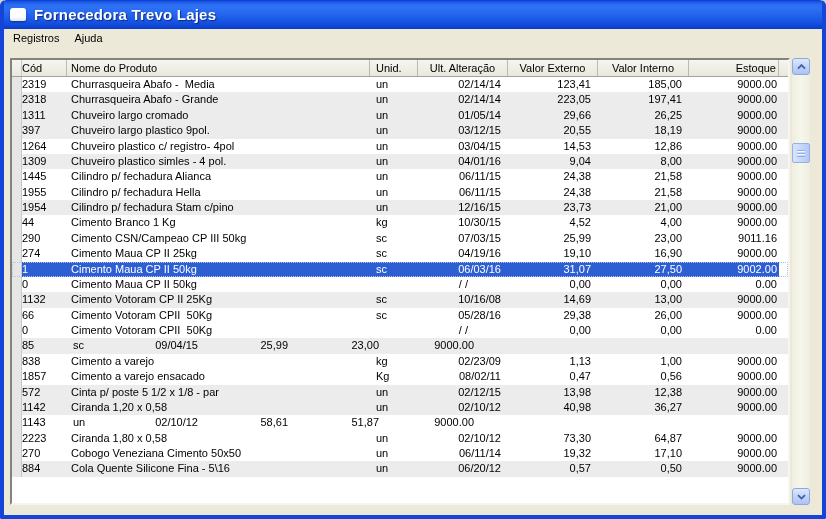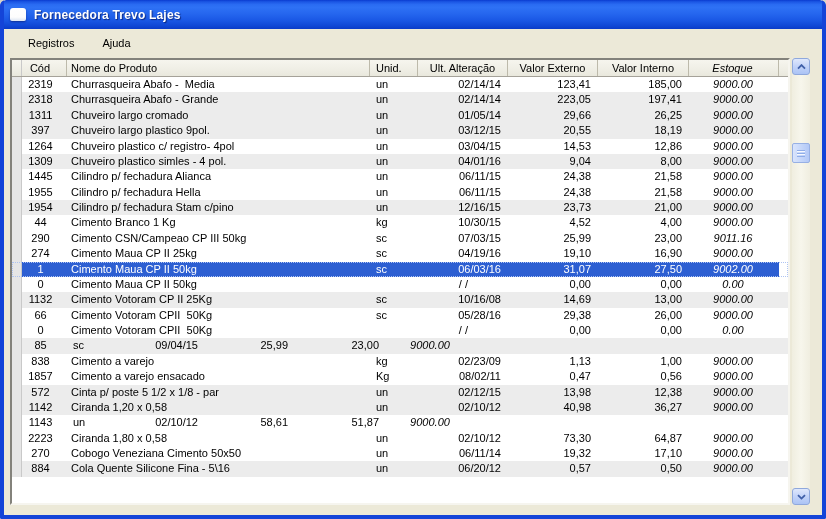--- a/index.html
+++ b/index.html
@@ -15,29 +15,29 @@
     position:absolute;left:0;top:0;width:826px;height:29px;
     background:linear-gradient(180deg,#0a3bd0 0%,#1a56e4 6%,#2a6cf2 16%,#2e71f5 26%,#2566ee 48%,#1b59e6 68%,#1048d6 88%,#0a3bc8 100%);
     border-radius:6px 6px 0 0;display:flex;align-items:center;
   }
   .win-icon{
     width:16px;height:13px;margin:0 8px 0 10px;border-radius:3px 3px 2px 2px;
     background:linear-gradient(180deg,#ffffff 0%,#fdfdfd 70%,#dde5f2 100%);
     box-shadow:0 1px 2px rgba(0,0,60,.45);
   }
   .title-text{
-    color:#fff;font-weight:bold;font-size:12px;letter-spacing:.2px;
+    color:#fff;font-weight:bold;font-size:15px;letter-spacing:.2px;
     text-shadow:1px 1px 1px rgba(0,0,50,.55);
   }
   .menubar{
     position:absolute;left:4px;top:29px;width:678px;height:23px;
-    background:#ece9d8;display:flex;align-items:flex-end;padding-left:18px;
+    background:#ece9d8;display:flex;align-items:flex-start;padding-left:3px;
   }
   .menu-item{padding:3px 6px;cursor:default;}
-  .menu-item + .menu-item{margin-left:16px;}
+  .menu-item + .menu-item{margin-left:3px;}
 
   
   .grid{
     position:absolute;left:10px;top:58px;width:780px;height:447px;
     background:#fff;
     border-left:2px solid #83827b;border-top:2px solid #83827b;
     border-right:2px solid #f6f5ef;border-bottom:2px solid #f6f5ef;
     overflow:hidden;
   }
   .grid-header{
@@ -48,27 +48,27 @@
   .hcell{border-right:1px solid #bdbaab;white-space:pre;overflow:hidden;}
   .hfill{flex:1;border-right:none;}
   .row{display:flex;height:15.38px;line-height:15.38px;background:#fff;}
   .row.alt{background:#ececec;}
   .row.alt .c-gutter, .row .c-gutter{background:#e6e6e6;}
   .row.sel .cell{background:#2d5fd2;color:#fff;}
   .row.sel{outline:1px dotted #aec4f2;outline-offset:-1px;}
   .row.sel .c-gutter{background:#e6e6e6;}
   .cell{white-space:pre;overflow:hidden;}
   .c-gutter{width:10px;border-right:1px solid #c9c9c9;flex:none;}
-  .c-cod{width:45px;text-align:center;padding-right:8px;flex:none;}
+  .c-cod{width:45px;text-align:left;padding-right:8px;flex:none;}
   .c-nome{width:303px;padding-left:4px;flex:none;}
   .c-unid{width:48px;padding-left:6px;flex:none;}
   .c-ult{width:90px;text-align:right;padding-right:7px;flex:none;}
   .c-externo{width:90px;text-align:right;padding-right:7px;flex:none;}
   .c-interno{width:91px;text-align:right;padding-right:7px;flex:none;}
-  .c-estoque{width:90px;text-align:center;padding-right:2px;flex:none;font-style:italic;}
+  .c-estoque{width:90px;text-align:right;padding-right:2px;flex:none;}
   .h-ult,.h-externo,.h-interno{text-align:center;padding:0;}
   .empty-date{padding-right:40px;}
 
   
   .scrollbar{position:absolute;left:792px;top:58px;width:18px;height:447px;
     background:linear-gradient(90deg,#f0eee0 0%,#f7f6ec 50%,#f0eee0 100%);}
   .sb-btn{
     position:absolute;left:0;width:18px;height:17px;border-radius:3px;
     background:linear-gradient(180deg,#dfe8fc 0%,#c5d5f9 45%,#abc3f5 100%);
     border:1px solid #8fa8dc;display:flex;align-items:center;justify-content:center;

